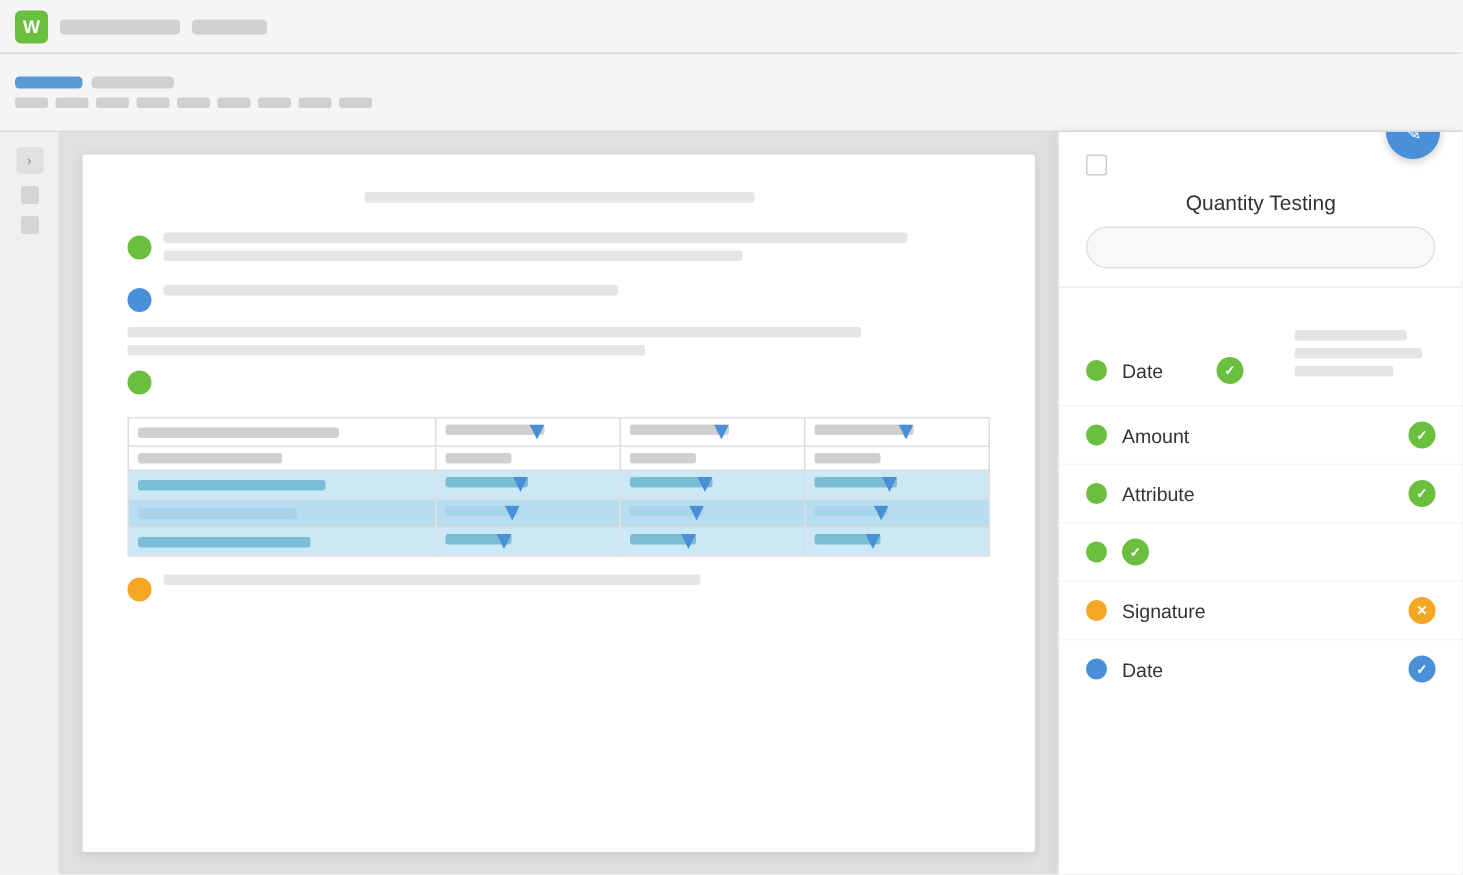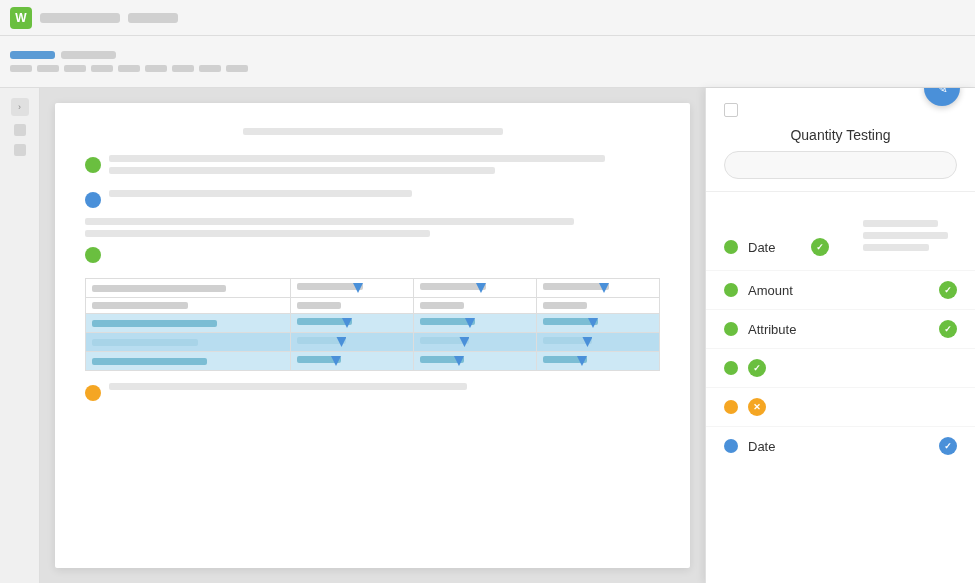--- a/index.html
+++ b/index.html
@@ -549,20 +549,21 @@
         <div class="attr-status status-check-green">✓</div>
       </div>
 
       <div class="attr-item">
         <div class="attr-dot green"></div>
         <div class="attr-status status-check-green">✓</div>
       </div>
 
       <div class="attr-item">
         <div class="attr-dot orange"></div>
+        <span class="attr-name">Signature</span>
         <div class="attr-status status-x-orange">✕</div>
       </div>
 
       <div class="attr-item">
         <div class="attr-dot blue"></div>
         <span class="attr-name">Date</span>
         <div class="attr-status status-check-blue">✓</div>
       </div>
 
     </div>

